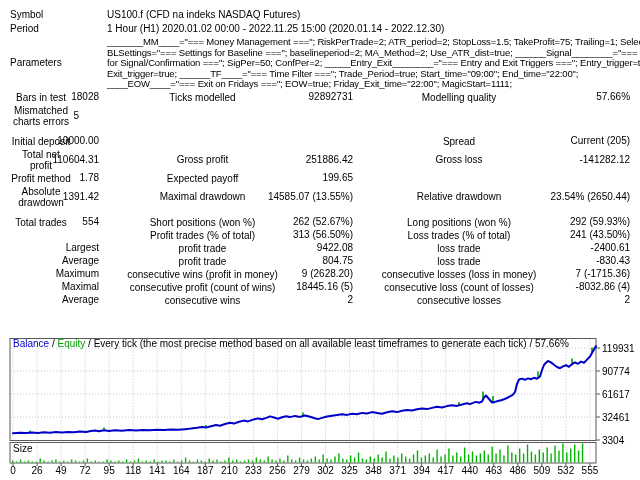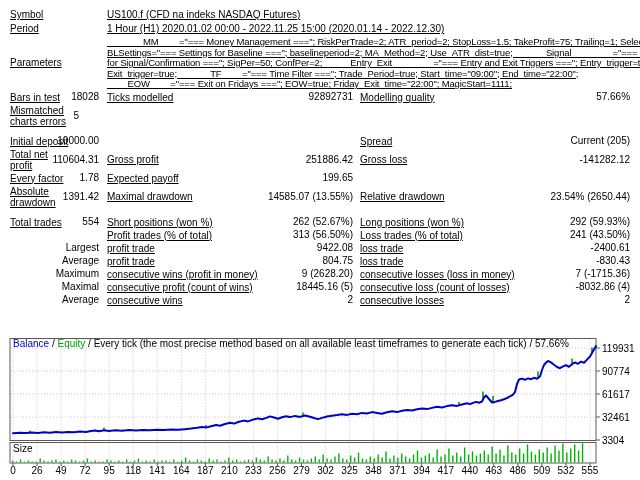--- a/index.html
+++ b/index.html
@@ -3,27 +3,27 @@
 <meta charset="utf-8">
 <style>
   html,body{margin:0;padding:0;}
   body{
     width:640px;height:480px;overflow:hidden;background:#ffffff;
     font-family:"Liberation Sans",sans-serif;font-size:10px;color:#000;
     position:relative;
   }
   table.rpt{
     border-collapse:collapse;table-layout:fixed;width:620px;
-    margin:8px 0 0 10px;font-size:10px;line-height:12px;color:#000;text-decoration:underline;
+    margin:8px 0 0 10px;font-size:10px;line-height:12px;color:#000;
   }
   table.rpt td{padding:1px 0;vertical-align:middle;overflow:visible;}
   td.ilabel{vertical-align:middle;}
   td.ivalue{}
   .pline{font-size:9.5px;line-height:10.5px;letter-spacing:-0.15px;white-space:nowrap;}
-  td.lab{text-align:left;line-height:11px;}
+  td.lab{text-align:center;line-height:11px;}
   td.lab.ind{padding-left:7px;}
   td.relval{position:relative;}
   td.relval > span{
     position:absolute;top:50%;transform:translateY(-50%);
     white-space:nowrap;text-align:right;
   }
   td.relval.r8  > span{right:8px;}
   td.relval.r0  > span{right:0;text-align:right;}
   tr.sp td{height:7px;padding:0;}
   .chartwrap{position:absolute;left:0;top:338px;width:640px;height:142px;}
@@ -116,21 +116,21 @@
           <td class="lab">Gross profit</td>
           <td class="relval r0">
             <span>251886.42</span>
           </td>
           <td class="lab ind">Gross loss</td>
           <td class="relval r0">
             <span>-141282.12</span>
           </td>
         </tr>
         <tr>
-          <td class="lab">Every factor</td>
+          <td class="lab">Profit method</td>
           <td class="relval r8">
             <span>1.78</span>
           </td>
           <td class="lab">Expected payoff</td>
           <td class="relval r0">
             <span>199.65</span>
           </td>
           <td class="lab ind"></td>
           <td class="relval r0">
             <span></span>

